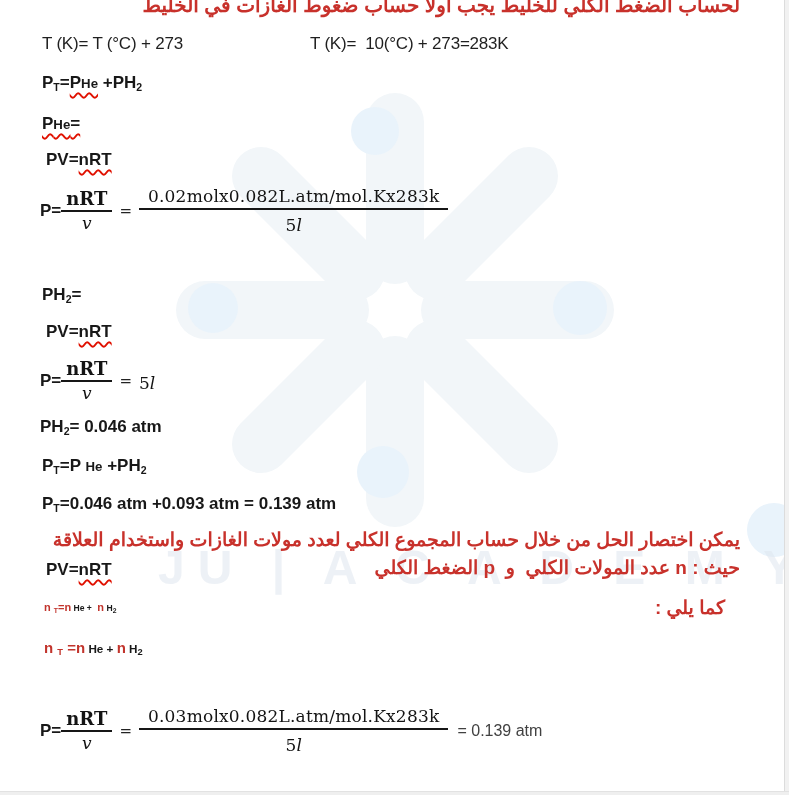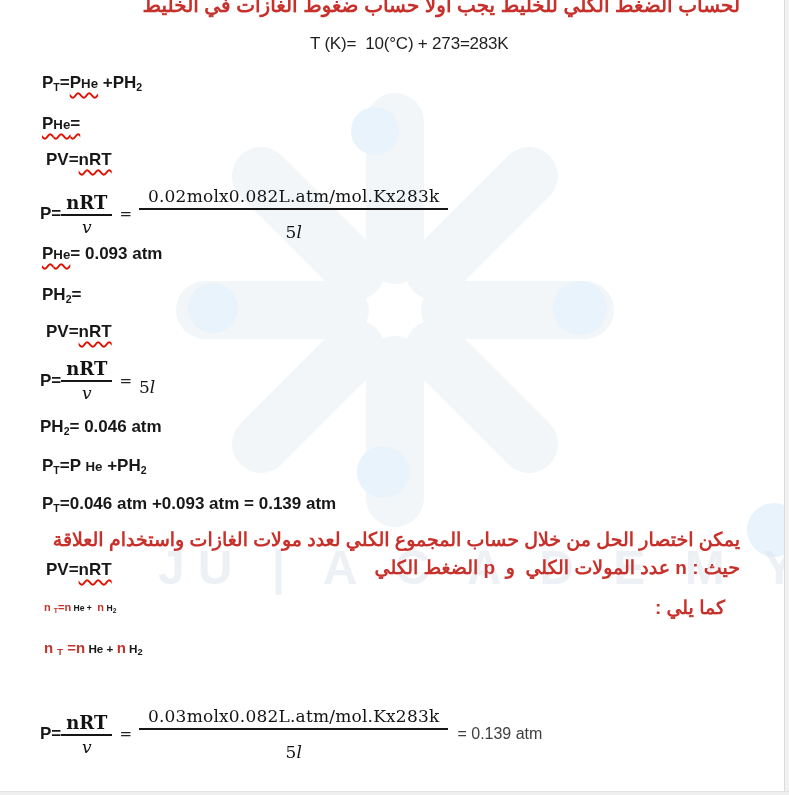--- a/index.html
+++ b/index.html
@@ -28,21 +28,21 @@
   .s-dark{color:#222;}
   
   .frac-line{position:absolute;left:40px;display:flex;align-items:center;z-index:2;}
   .fp{font-weight:700;font-size:17px;color:#181818;}
   .frac{display:inline-flex;flex-direction:column;align-items:center;
         font-family:"DejaVu Serif","Liberation Serif",serif;color:#141414;}
   .num{border-bottom:2.5px solid #161616;padding:0 5px 1px;}
   .nb{font-weight:700;font-size:18px;}
   .di{font-style:italic;font-size:17px;padding-top:1px;}
   .nr{font-size:17px;padding:0 9px 2px;letter-spacing:0.2px;}
-  .dr{font-size:17px;padding-top:12px;}
+  .dr{font-size:17px;padding-top:5px;}
   .it{font-style:italic;}
   .feq{font-family:"DejaVu Serif","Liberation Serif",serif;font-size:15px;margin:0 7px;color:#222;}
   .fsuffix{font-size:16px;color:#414141;margin-left:9px;}
   
   #vscroll{position:absolute;right:0;top:0;width:4px;height:100%;background:#f1f1f1;
            border-left:1px solid #dcdcdc;z-index:3;}
   #hscroll{position:absolute;left:0;bottom:0;width:100%;height:3px;background:#efefef;
            border-top:1px solid #e2e2e2;z-index:3;}
 </style>
 </head>
@@ -68,25 +68,25 @@
         <circle cx="580" cy="308" r="27"></circle>
         <circle cx="383" cy="472" r="26"></circle>
         <circle cx="774" cy="530" r="27"></circle>
       </g>
     </svg>
     <div id="wm-text">JU | A C A D E M Y</div>
   </div>
 
   <div id="text-layer">
       <div class="t-line" dir="rtl" style="top: -7px; right: 49px; font-size: 20px;"><span class="s-red-ar">لحساب الضغط الكلي للخليط يجب اولا حساب ضغوط الغازات في الخليط</span></div>
+      <div class="t-line" style="top: 33px; left: 42px; font-size: 17px;"><span class="s-reg">T (K)= T (°C) + 273</span></div>
       <div class="t-line" style="top: 33px; left: 310px; font-size: 17px;"><span class="s-reg">T (K)=  10(°C) + 273=283K</span></div>
       <div class="t-line" style="top: 72px; left: 42px; font-size: 17px;"><span class="s-b">P</span><span class="s-b s-sub">T</span><span class="s-b">=</span><span class="s-b s-wavy">P</span><span class="s-b s-sm s-wavy">He</span><span class="s-b"> +</span><span class="s-b">P</span><span class="s-b">H</span><span class="s-b s-sub">2</span></div>
       <div class="t-line" style="top: 113px; left: 42px; font-size: 17px;"><span class="s-b s-wavy">P</span><span class="s-b s-sm s-wavy">He</span><span class="s-b s-wavy">=</span></div>
       <div class="t-line" style="top: 149px; left: 46px; font-size: 17px;"><span class="s-b">PV=</span><span class="s-b s-wavy">nRT</span></div>
-      <div class="t-line" style="top: 243px; left: 42px; font-size: 17px;"><span class="s-b s-wavy">P</span><span class="s-b s-sm s-wavy">He</span><span class="s-b">= 0.093 atm</span></div>
       <div class="t-line" style="top: 284px; left: 42px; font-size: 17px;"><span class="s-b">P</span><span class="s-b">H</span><span class="s-b s-sub">2</span><span class="s-b">=</span></div>
       <div class="t-line" style="top: 321px; left: 46px; font-size: 17px;"><span class="s-b">PV=</span><span class="s-b s-wavy">nRT</span></div>
       <div class="t-line" style="top: 416px; left: 40px; font-size: 17px;"><span class="s-b">P</span><span class="s-b">H</span><span class="s-b s-sub">2</span><span class="s-b">= 0.046 atm</span></div>
       <div class="t-line" style="top: 455px; left: 42px; font-size: 17px;"><span class="s-b">P</span><span class="s-b s-sub">T</span><span class="s-b">=P </span><span class="s-b s-sm">He</span><span class="s-b"> +</span><span class="s-b">P</span><span class="s-b">H</span><span class="s-b s-sub">2</span></div>
       <div class="t-line" style="top: 493px; left: 42px; font-size: 17px;"><span class="s-b">P</span><span class="s-b s-sub">T</span><span class="s-b">=0.046 atm +0.093 atm = 0.139 atm</span></div>
       <div class="t-line" dir="rtl" style="top: 556px; right: 49px; font-size: 19px;"><span class="s-red-ar">حيث : n عدد المولات الكلي  و  p الضغط الكلي</span></div>
       <div class="t-line" dir="rtl" style="top: 528px; right: 49px; font-size: 19px;"><span class="s-red-ar">يمكن اختصار الحل من خلال حساب المجموع الكلي لعدد مولات الغازات واستخدام العلاقة</span></div>
       <div class="t-line" style="top: 559px; left: 46px; font-size: 17px;"><span class="s-b">PV=</span><span class="s-b s-wavy">nRT</span></div>
       <div class="t-line" dir="rtl" style="top: 596px; right: 64px; font-size: 19px; margin-left: 44px;"><span class="s-red-ar">كما يلي :</span></div>
       <div class="t-line" style="top: 601px; left: 44px; font-size: 11px;"><span class="s-b s-red">n </span><span class="s-b s-red s-sub">T</span><span class="s-b s-red">=</span><span class="s-b s-red">n</span><span class="s-b s-sm"> He + </span><span class="s-b s-red"> n</span><span class="s-b s-sm"> H</span><span class="s-b s-sm s-sub">2</span></div>

